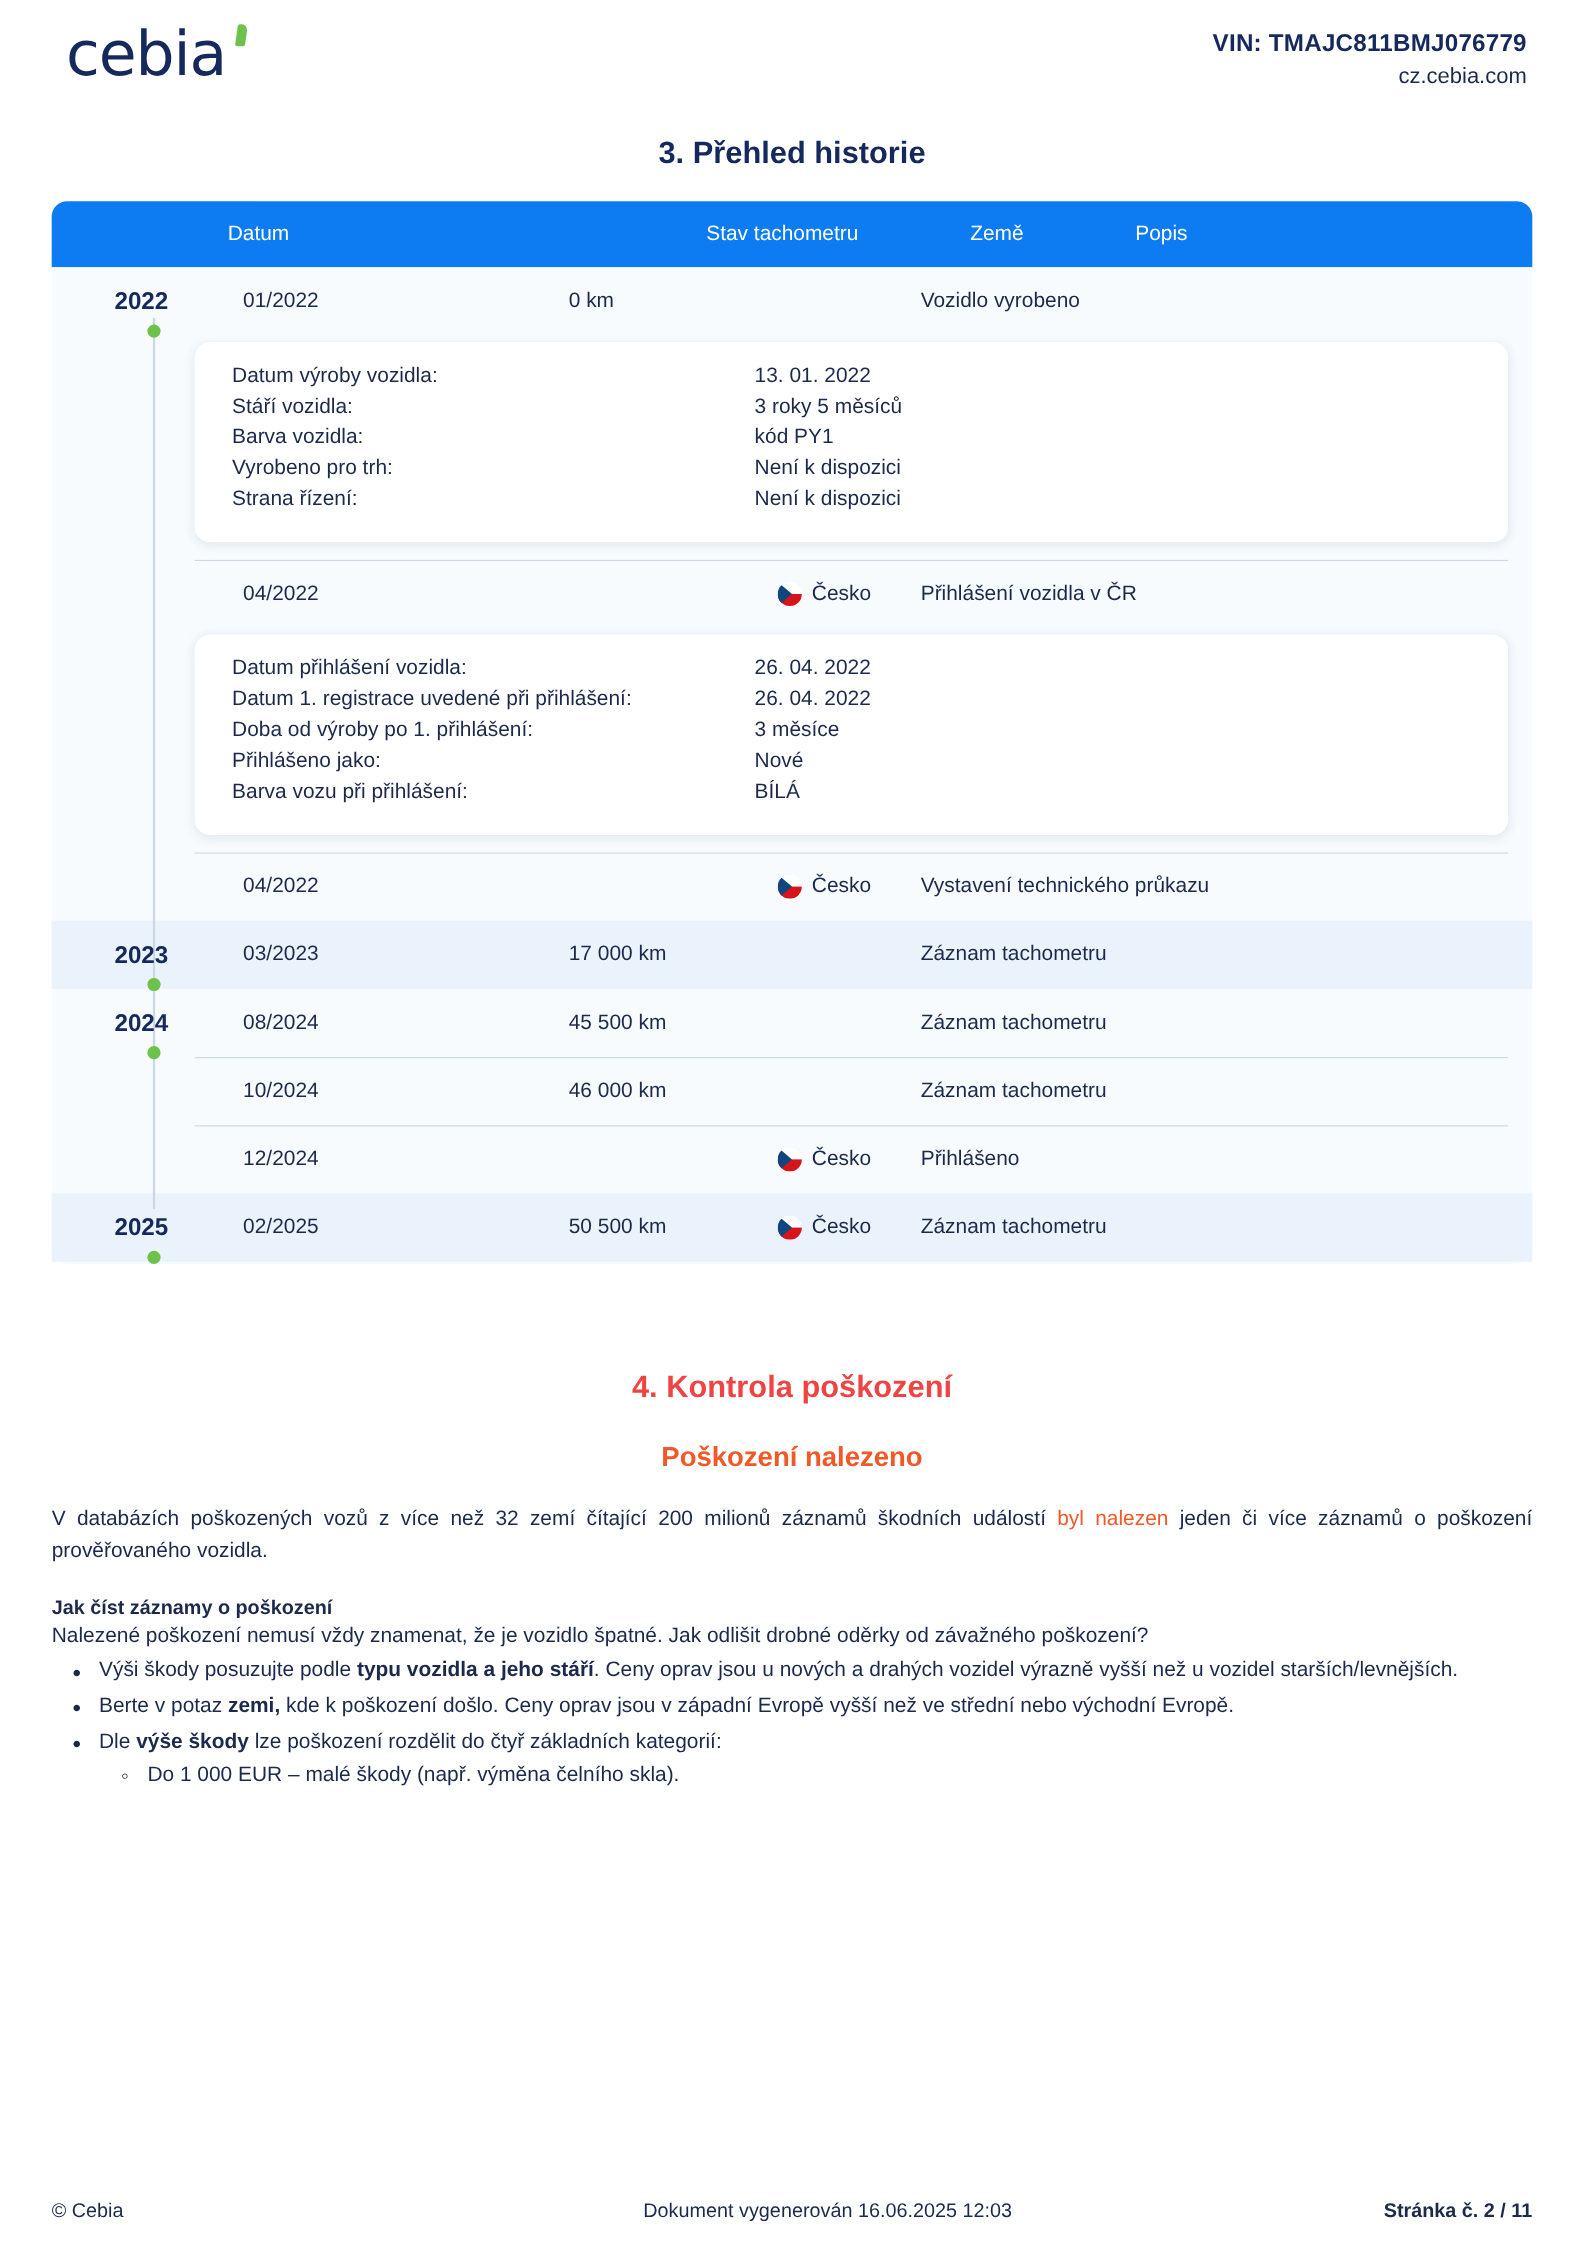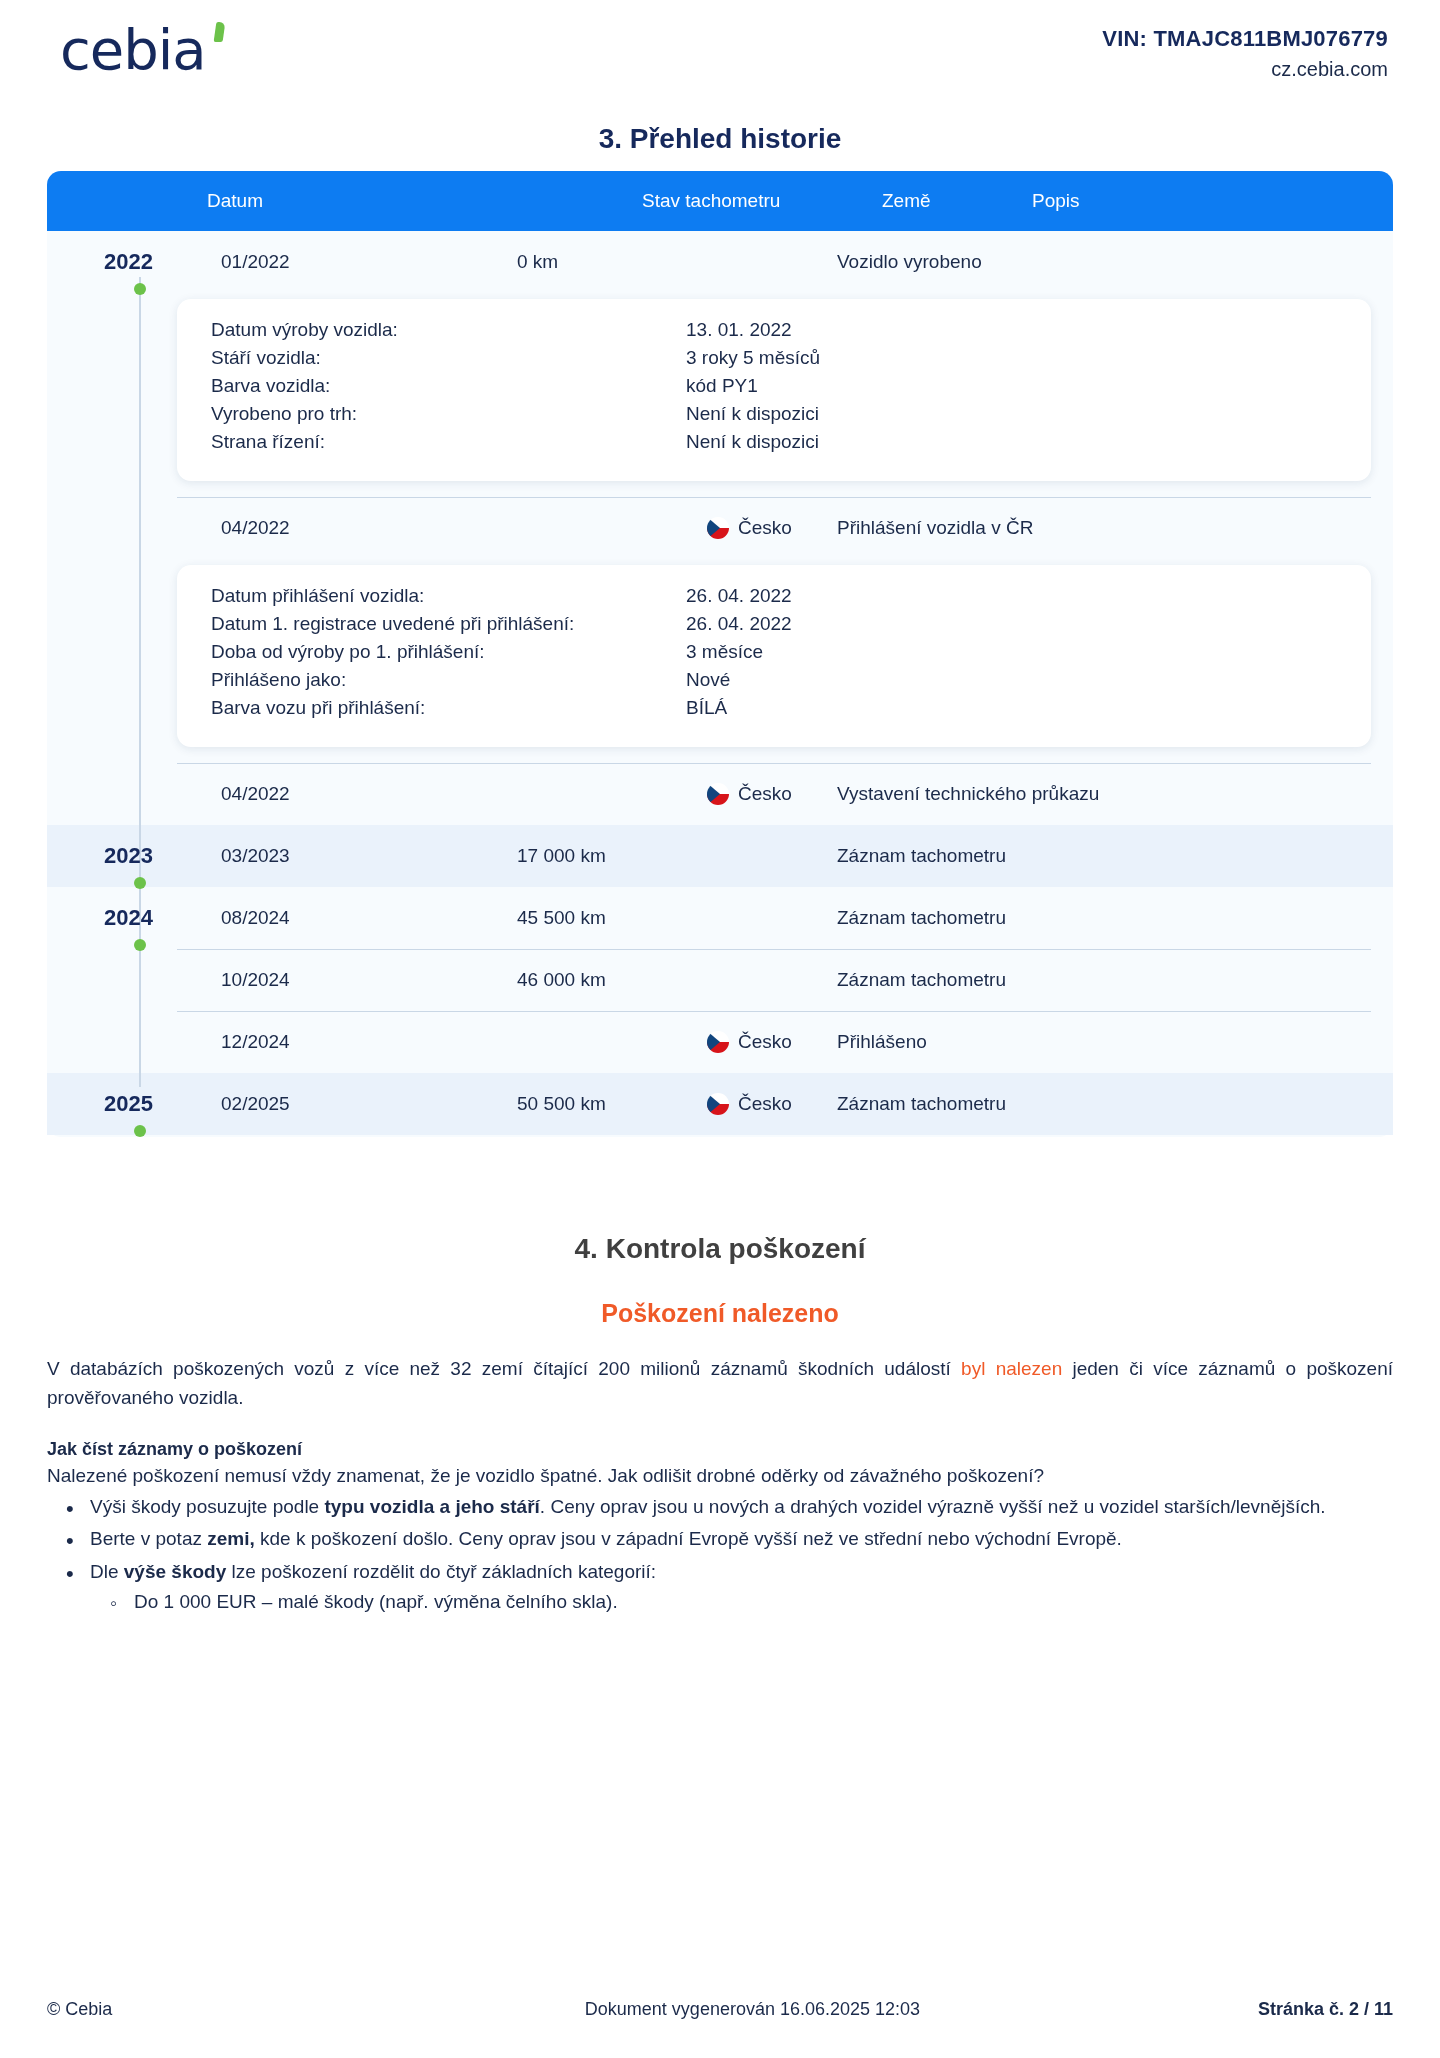--- a/index.html
+++ b/index.html
@@ -59,21 +59,21 @@
     margin-top: 6px;
   }
 
   
   .section-title {
     text-align: center;
     font-size: 28px;
     font-weight: bold;
     color: #16295c;
     margin-top: 18px;
-    margin-bottom: 16px;
+    margin-bottom: 28px;
   }
 
   
   .history-wrap {
     margin: 0 47px 0 47px;
     position: relative;
   }
   .table-head {
     background: #0d7cf2;
     border-radius: 14px 14px 0 0;
@@ -197,21 +197,21 @@
   }
   .detail-label { width: 475px; color: #1b2a4a; }
   .detail-value { color: #1b2a4a; }
 
   
   .section4 { margin: 96px 47px 0 47px; }
   .s4-title {
     text-align: center;
     font-size: 28px;
     font-weight: bold;
-    color: #404040;
+    color: #ef4444;
     margin-bottom: 34px;
   }
   .s4-status {
     text-align: center;
     font-size: 25px;
     font-weight: bold;
     color: #f05a28;
     margin-bottom: 26px;
   }
   .s4-para {

